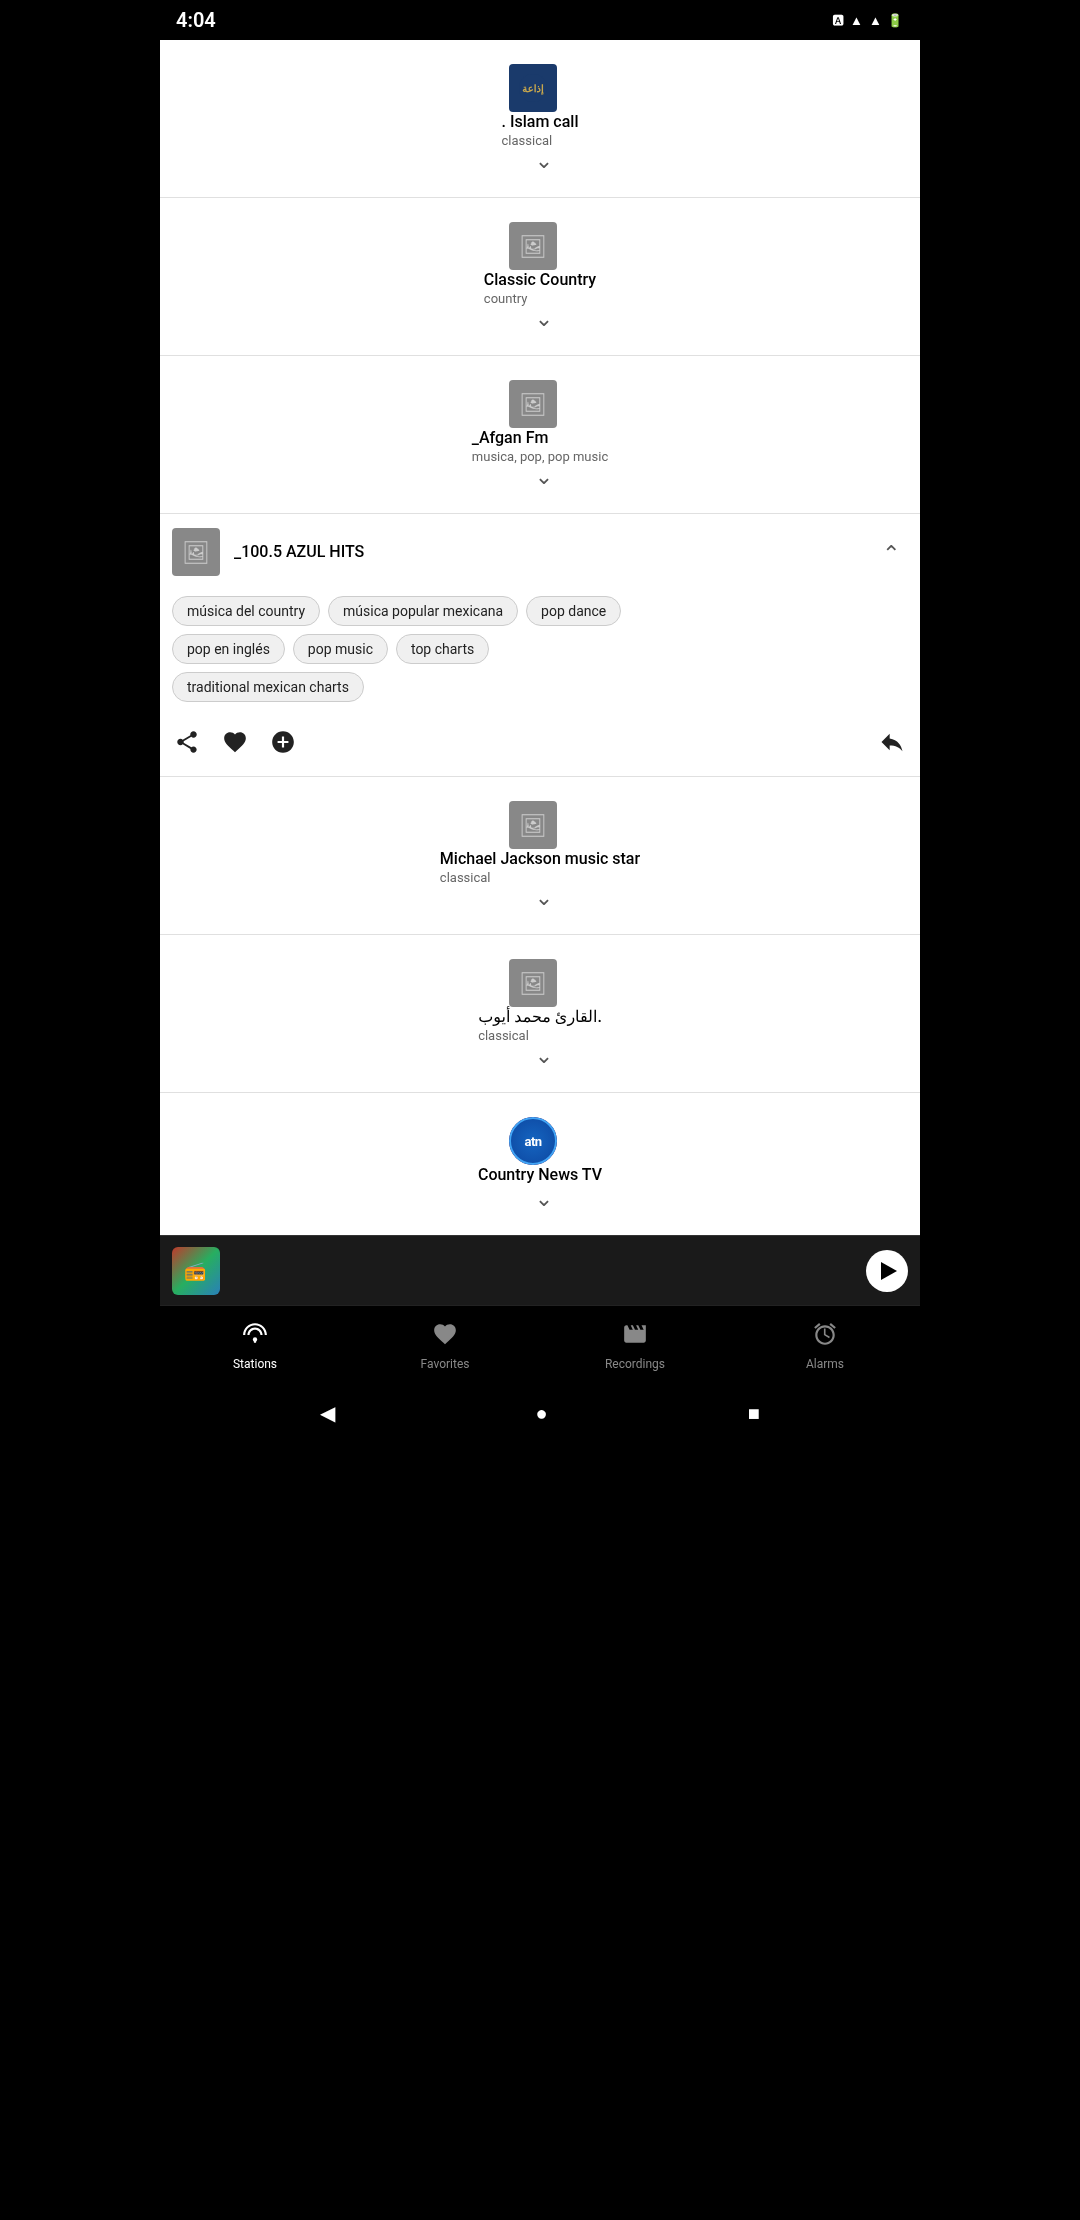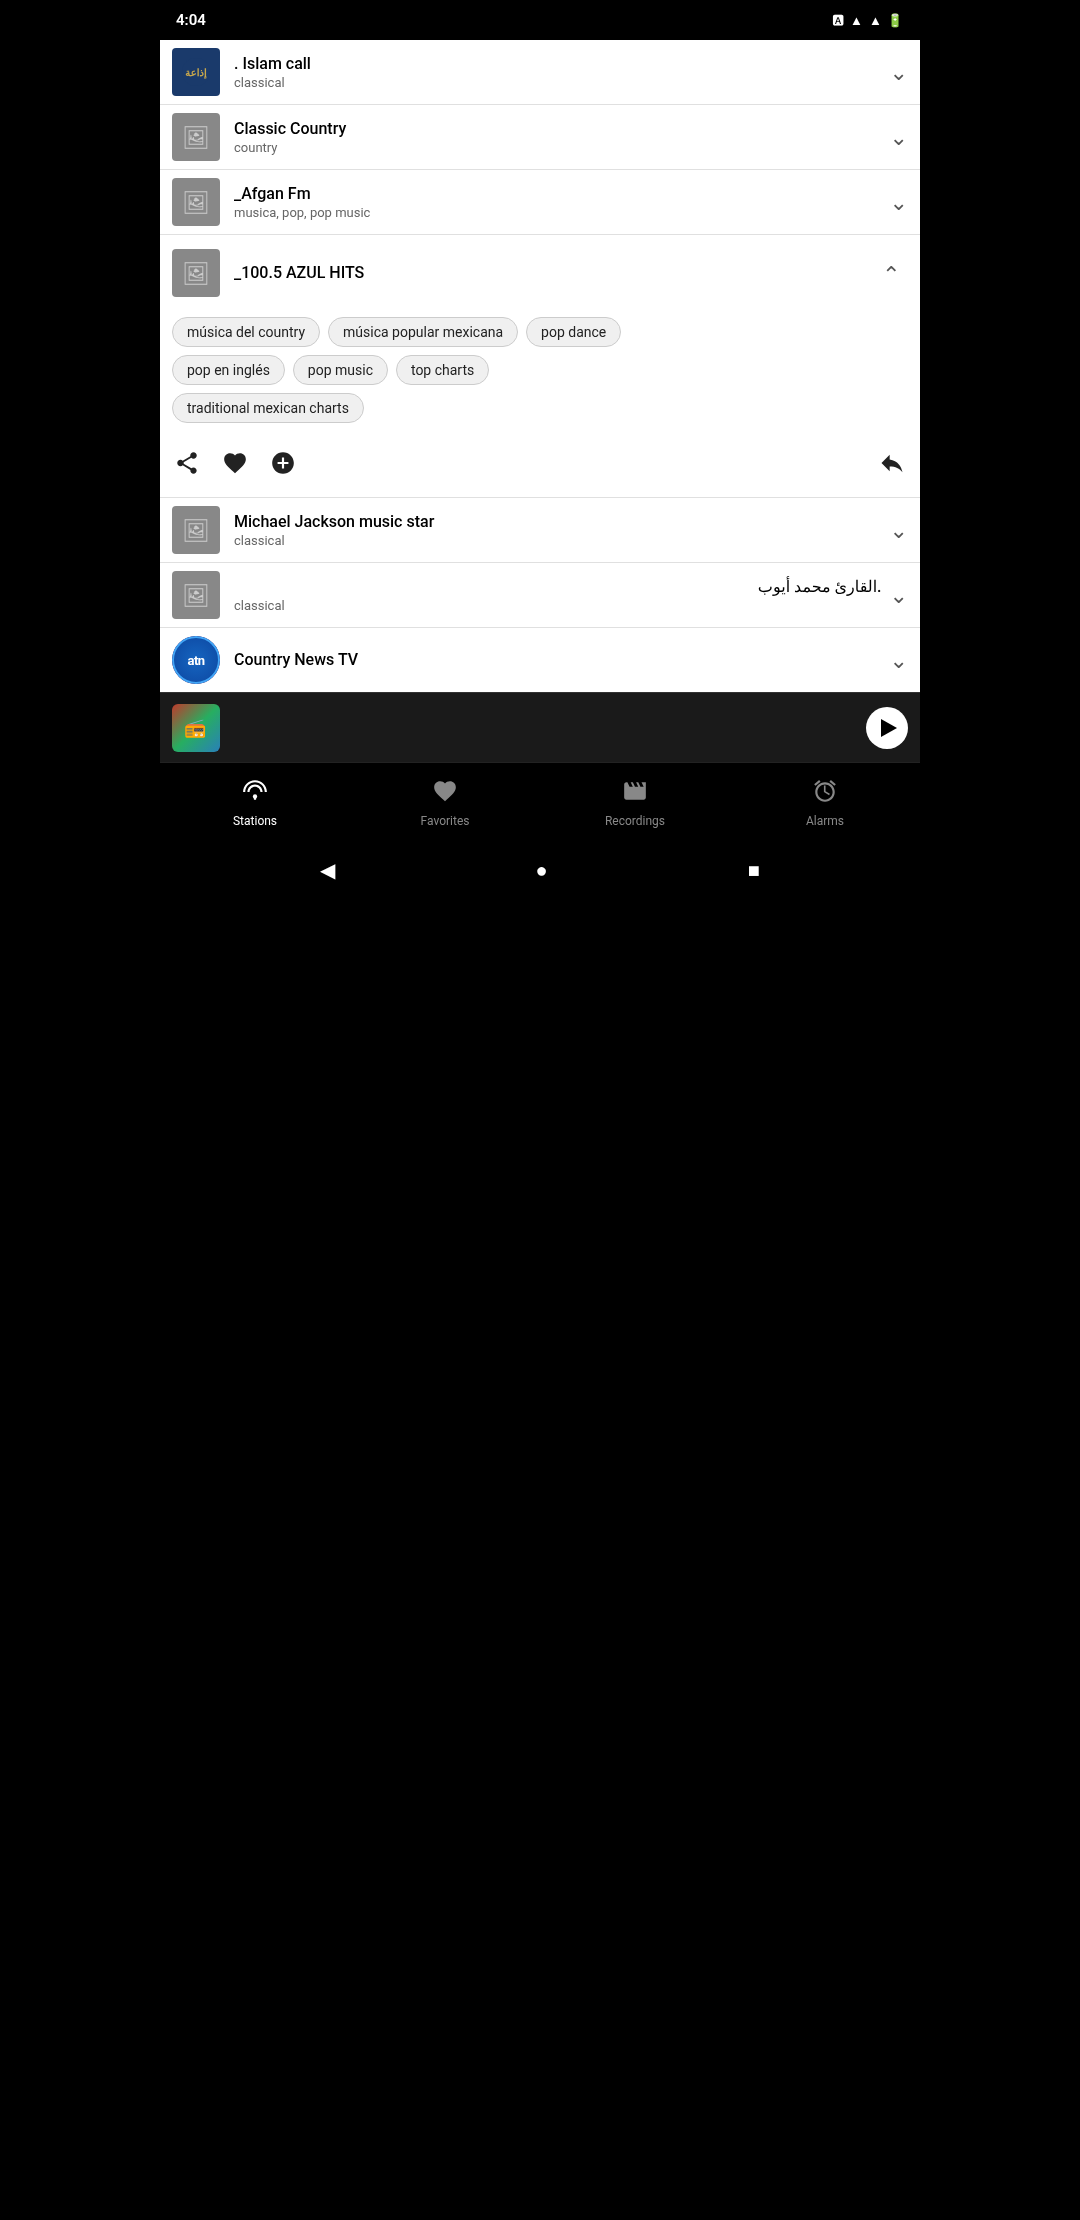--- a/index.html
+++ b/index.html
@@ -18,21 +18,21 @@
     .status-bar {
       background: #000;
       display: flex;
       justify-content: space-between;
       align-items: center;
       padding: 6px 16px;
       height: 40px;
     }
 
     .status-time {
-      font-size: 15px;
+      font-size: 20px;
       font-weight: 600;
       color: #fff;
     }
 
     .status-icons {
       display: flex;
       gap: 6px;
       align-items: center;
     }
 
@@ -43,24 +43,25 @@
 
     .content-area {
       background: #fff;
       color: #000;
       flex: 1;
     }
 
     .list-item {
       display: flex;
       align-items: center;
-      padding: 8px 12px;
+      padding: 24px 12px;
       border-bottom: 1px solid #e0e0e0;
       background: #fff;
       cursor: pointer;
+      flex-direction: column;
     }
 
     .list-item-thumb {
       width: 48px;
       height: 48px;
       background: #b0b0b0;
       border-radius: 4px;
       margin-right: 14px;
       flex-shrink: 0;
       display: flex;

